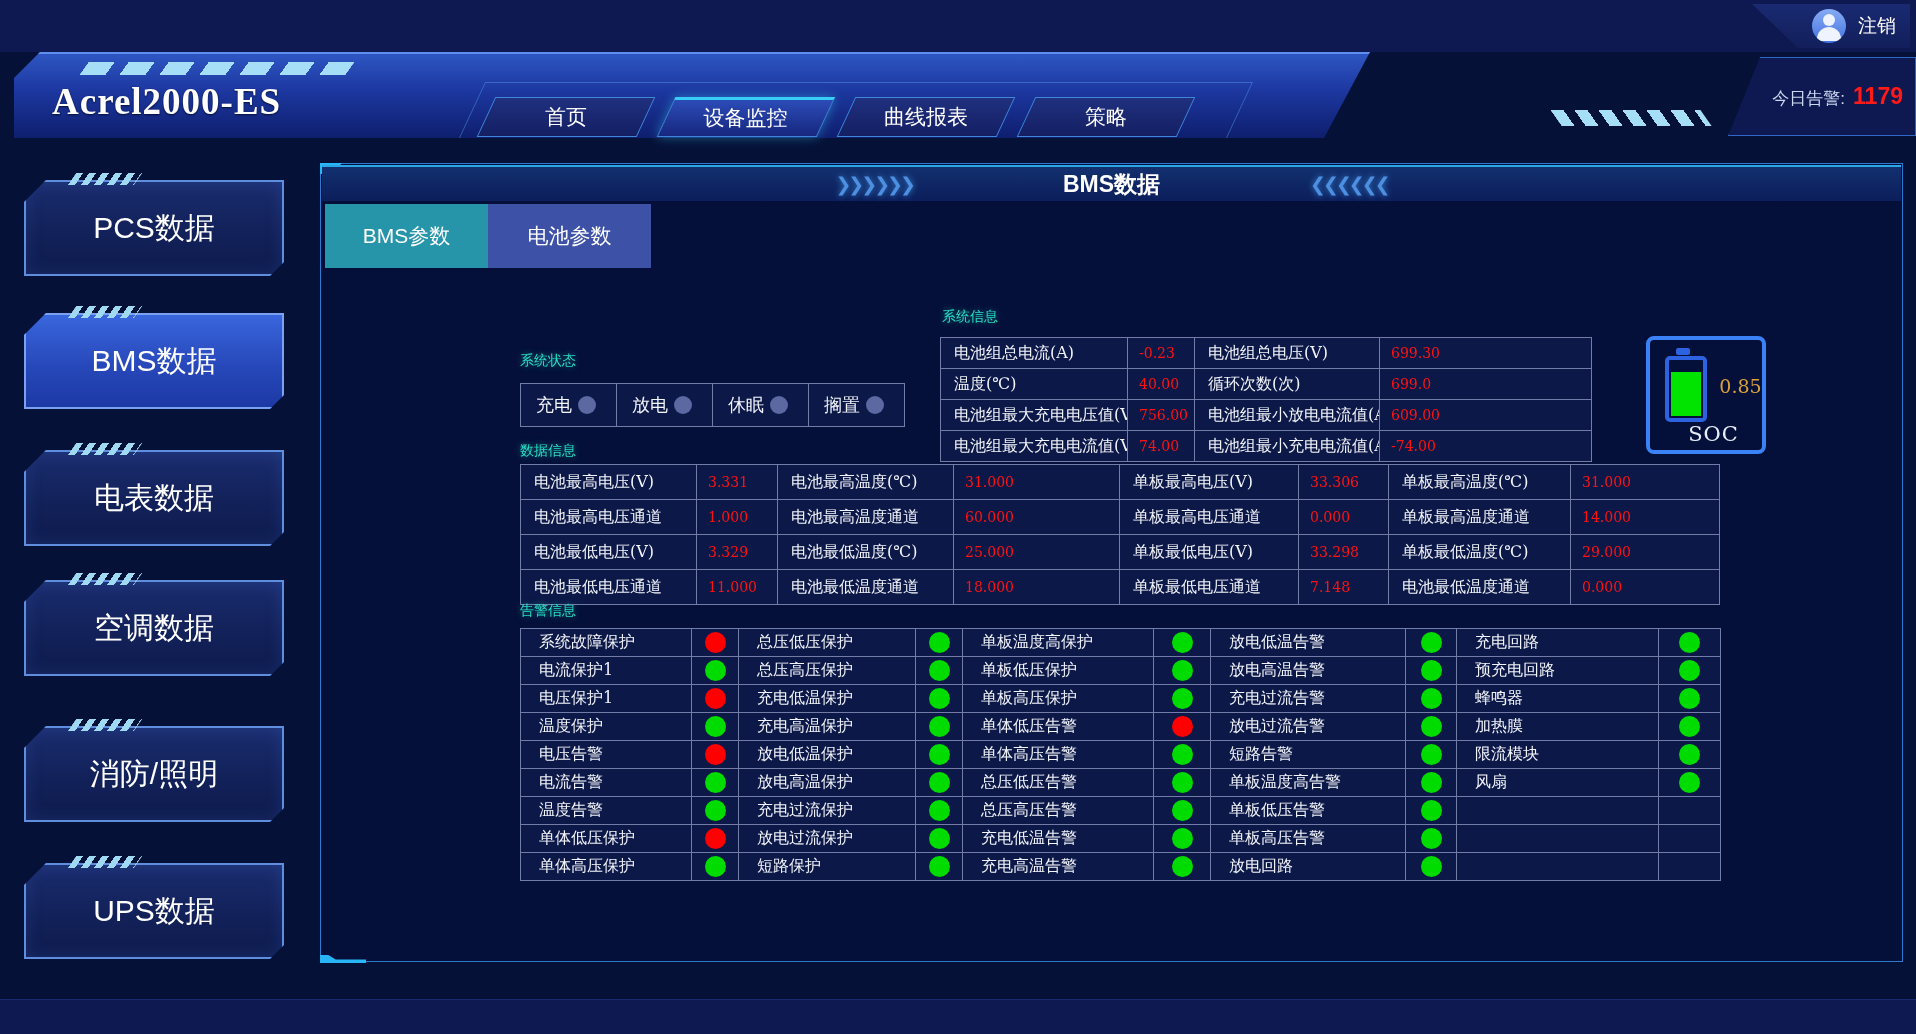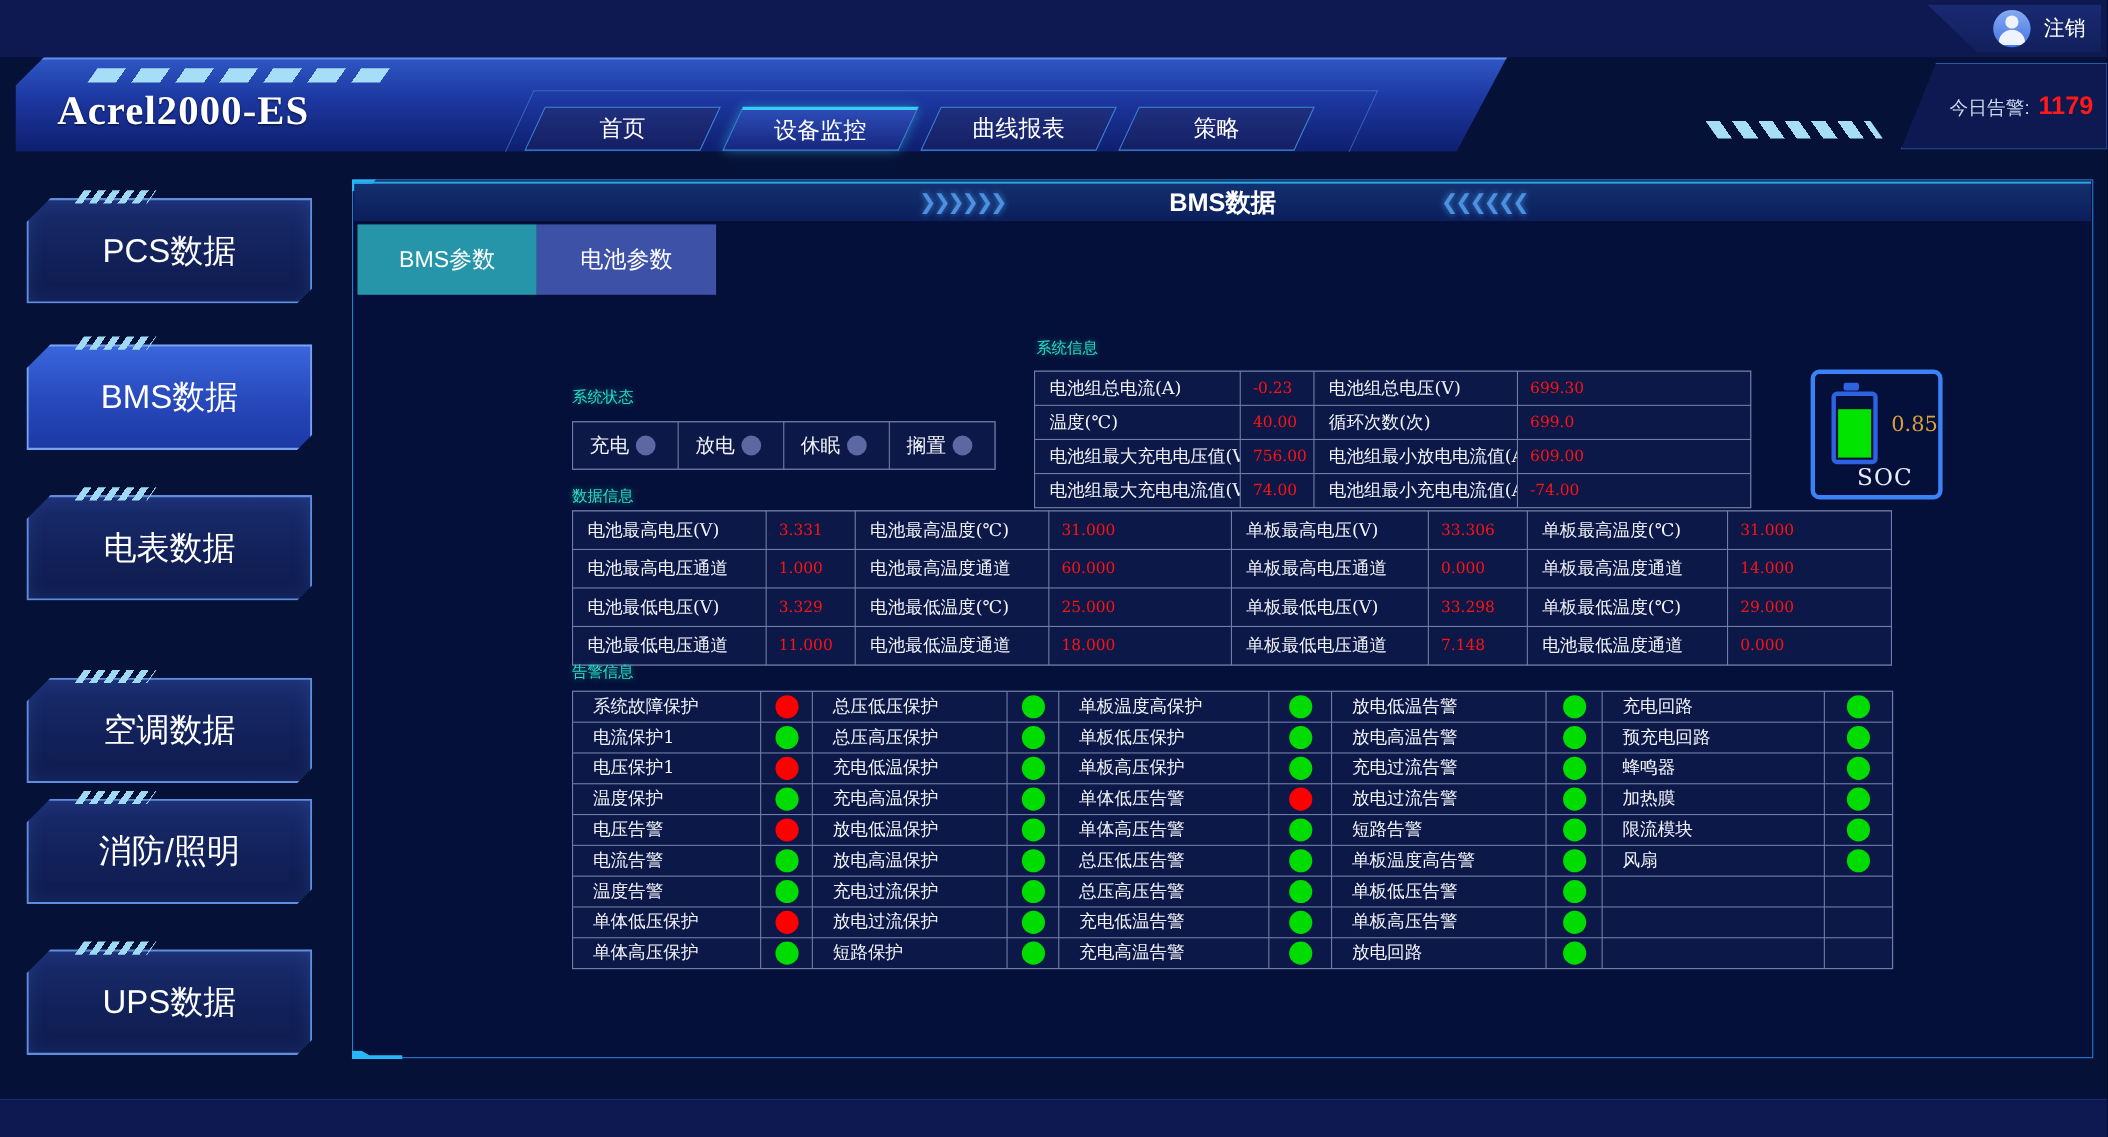--- a/index.html
+++ b/index.html
@@ -172,21 +172,21 @@
           <span class="side-label">BMS数据</span>
         </div>
         <div class="side-decal"></div>
       </div>
       <div class="side-item" style="top: 450px; text-align: center;">
         <div class="side-btn">
           <span class="side-label">电表数据</span>
         </div>
         <div class="side-decal"></div>
       </div>
-      <div class="side-item" style="top: 616px;">
+      <div class="side-item" style="top: 580px;">
         <div class="side-btn">
           <span class="side-label">空调数据</span>
         </div>
         <div class="side-decal"></div>
       </div>
       <div class="side-item" style="top: 726px;">
         <div class="side-btn">
           <span class="side-label">消防/照明</span>
         </div>
         <div class="side-decal"></div>

